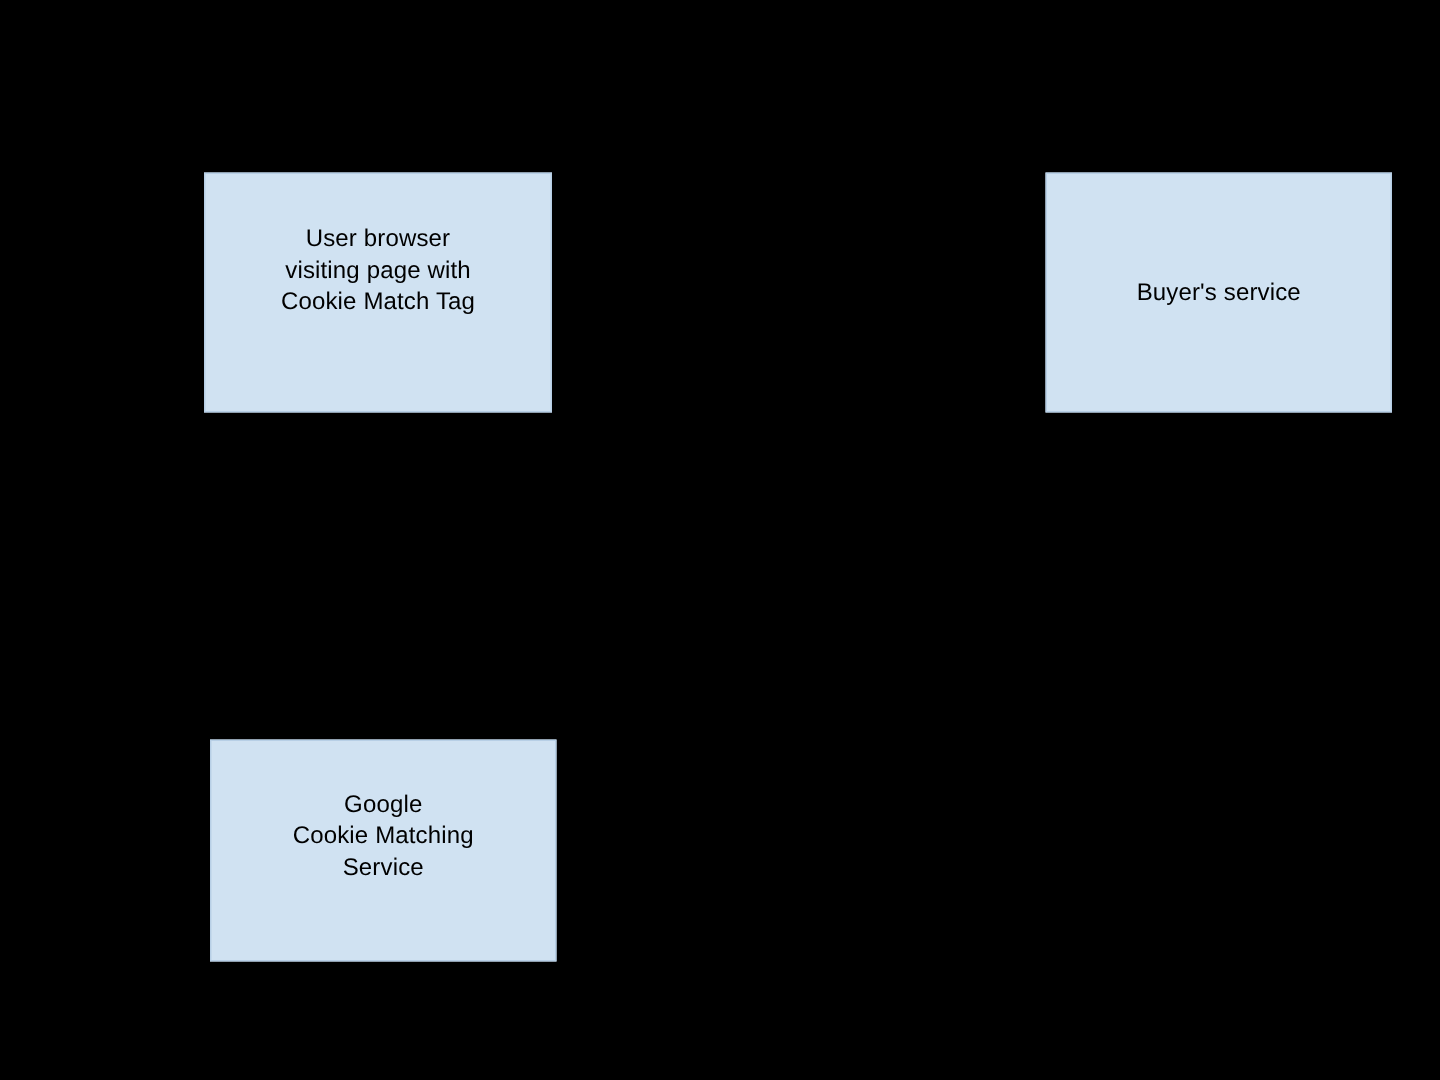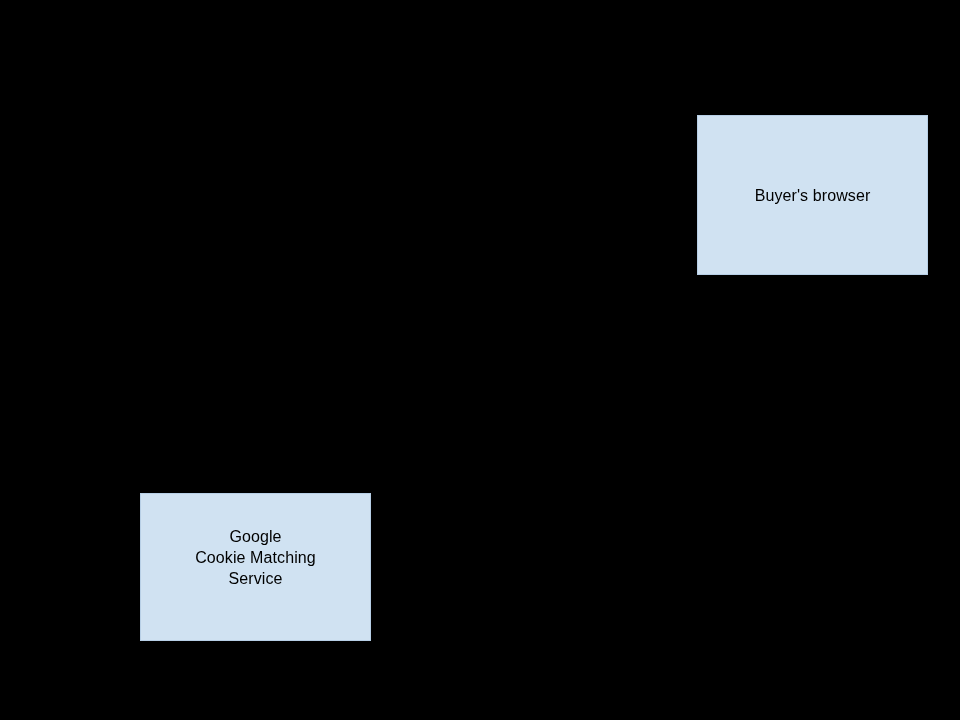--- a/index.html
+++ b/index.html
@@ -72,23 +72,28 @@
     width: 231px;
     height: 148px;
     padding-top: 32px;
   }
 </style>
 </head>
 <body>
 
 <div id="diagram-canvas">
 
+  <div class="node-box align-top" id="node-user-browser">
+    <span class="node-label">User browser
+visiting page with
+Cookie Match Tag</span>
+  </div>
 
   <div class="node-box align-middle" id="node-buyers-service">
-    <span class="node-label">Buyer's browser</span>
+    <span class="node-label">Buyer's service</span>
   </div>
 
   <div class="node-box align-top" id="node-google-cookie-matching">
     <span class="node-label">Google
 Cookie Matching
 Service</span>
   </div>
 
 </div>
 

